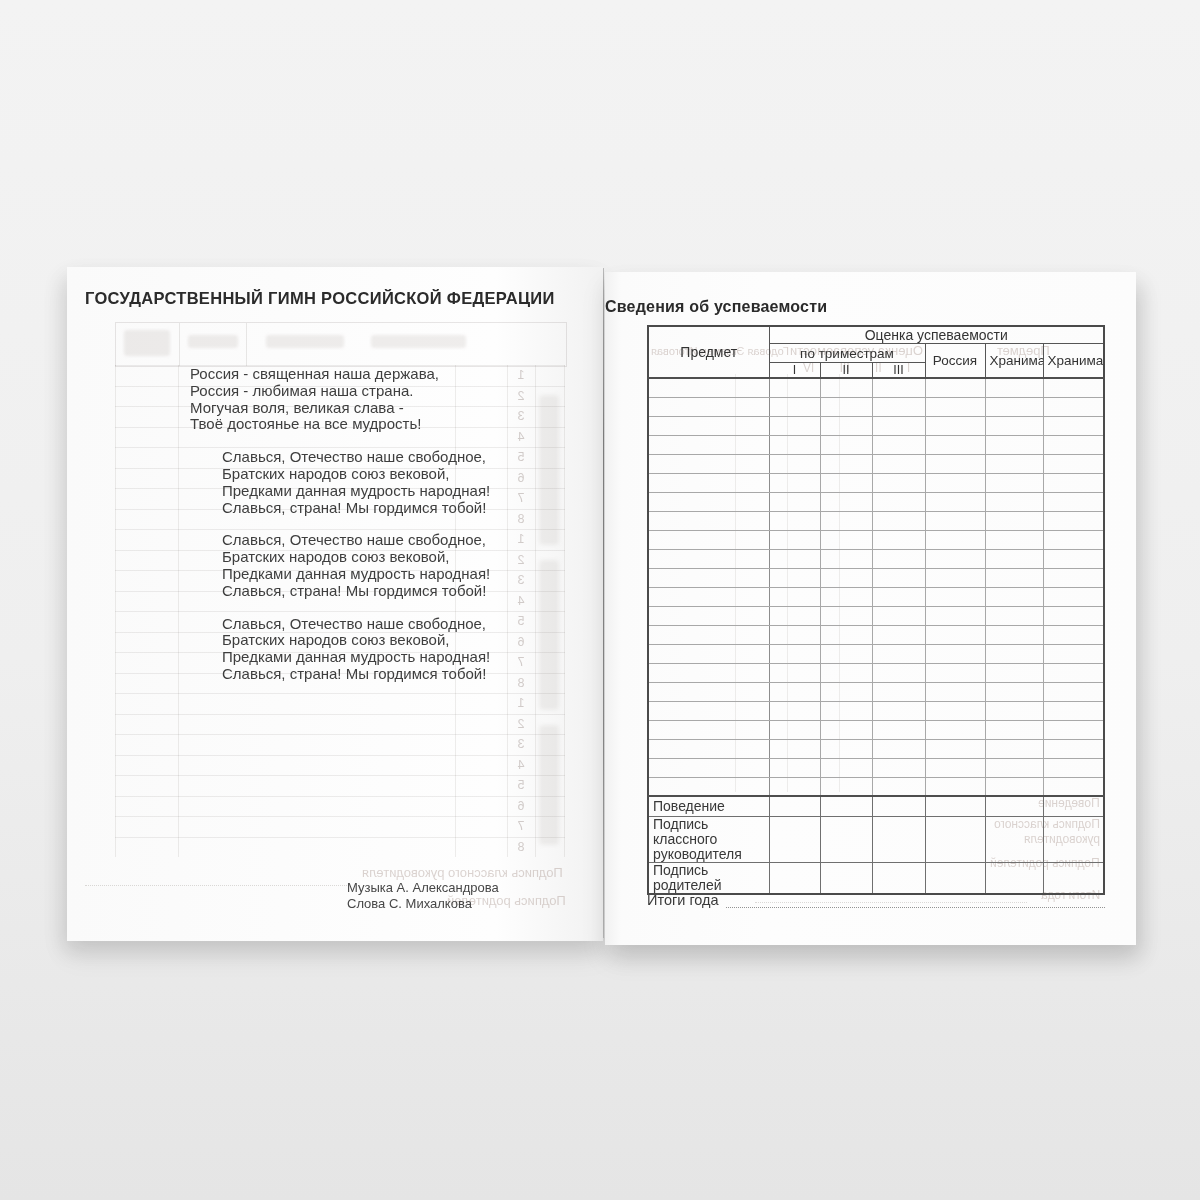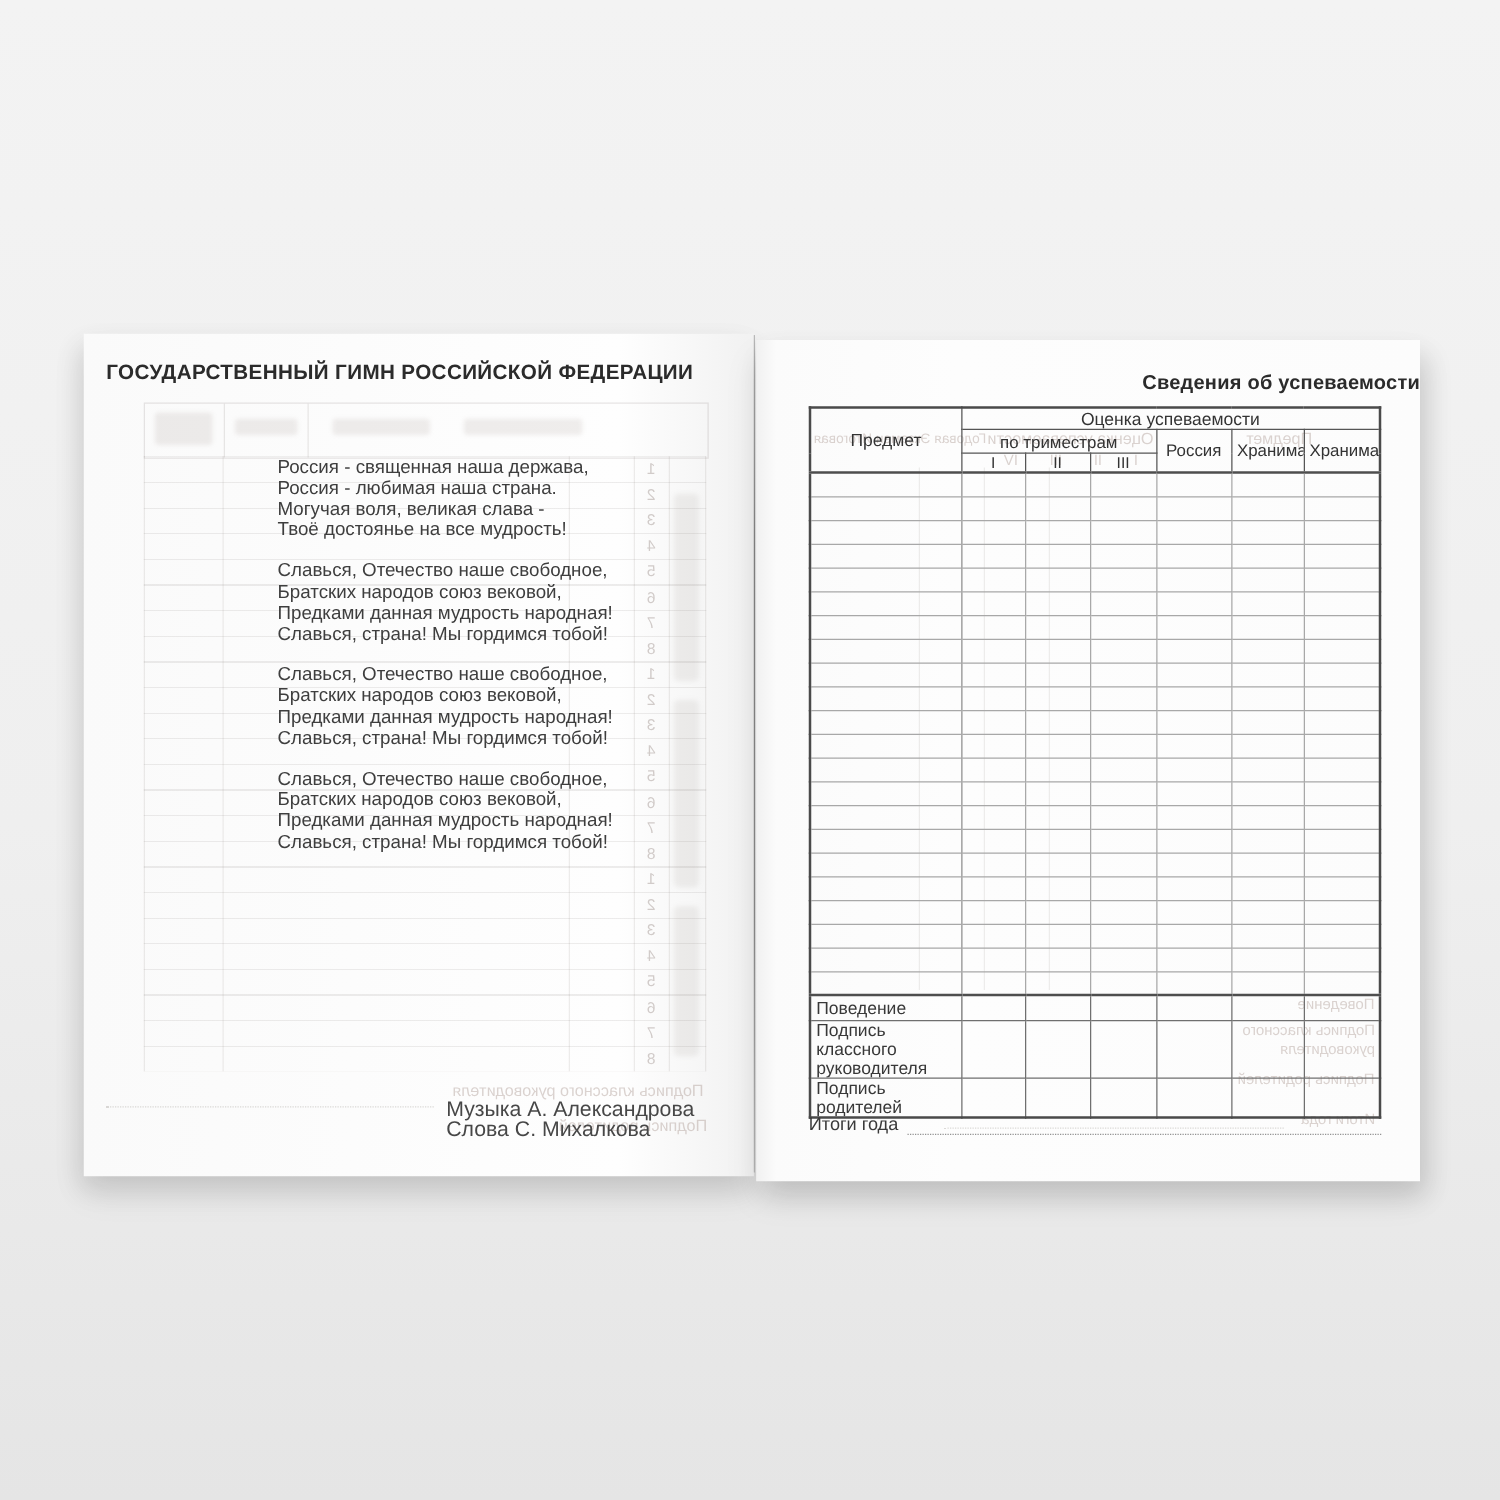--- a/index.html
+++ b/index.html
@@ -23,28 +23,28 @@
     position:absolute;left:600px;top:268px;width:4px;height:670px;
     background:linear-gradient(180deg,#bdbdbd 0%,#8f8f8f 25%,#979797 70%,#c6c6c6 100%);
   }
   
   .anthem-title{
     position:absolute;top:22px;left:0;width:100%;padding-left:18px;box-sizing:border-box;
     text-align:left;font-size:16.5px;line-height:18.5px;font-weight:bold;
     color:#2b2b2b;letter-spacing:.3px;
   }
   .anthem{position:absolute;left:123px;top:99px;font-size:15px;line-height:16.8px;color:#3e3e3e;}
-  .stanza{margin-bottom:16px;margin-left:32px;}
+  .stanza{margin-bottom:16px;}
   .stanza.chorus{margin-left:32px;}
   .stanza span{display:block;}
-  .credits{position:absolute;left:290px;top:613px;font-size:17px;line-height:16px;color:#474747;}
+  .credits{position:absolute;left:280px;top:613px;font-size:13px;line-height:16px;color:#474747;}
   .credits span{display:block;}
   
   .grades-title{
-    position:absolute;top:26px;left:0;width:100%;text-align:right;
+    position:absolute;top:26px;left:0;width:100%;text-align:left;
     font-size:16px;font-weight:bold;color:#2b2b2b;letter-spacing:.2px;
   }
   .table-wrap{position:absolute;left:42px;top:53px;}
   table.grade-table{
     border-collapse:collapse;table-layout:fixed;width:456px;
     font-size:13.5px;color:#333;border:2px solid #4a4a4a;
   }
   table.grade-table td{padding:0 4px;overflow:hidden;}
   thead td{border:1px solid #555;text-align:center;padding:0 2px;}
   thead tr.hr1 td{height:15px;font-size:14px;}

